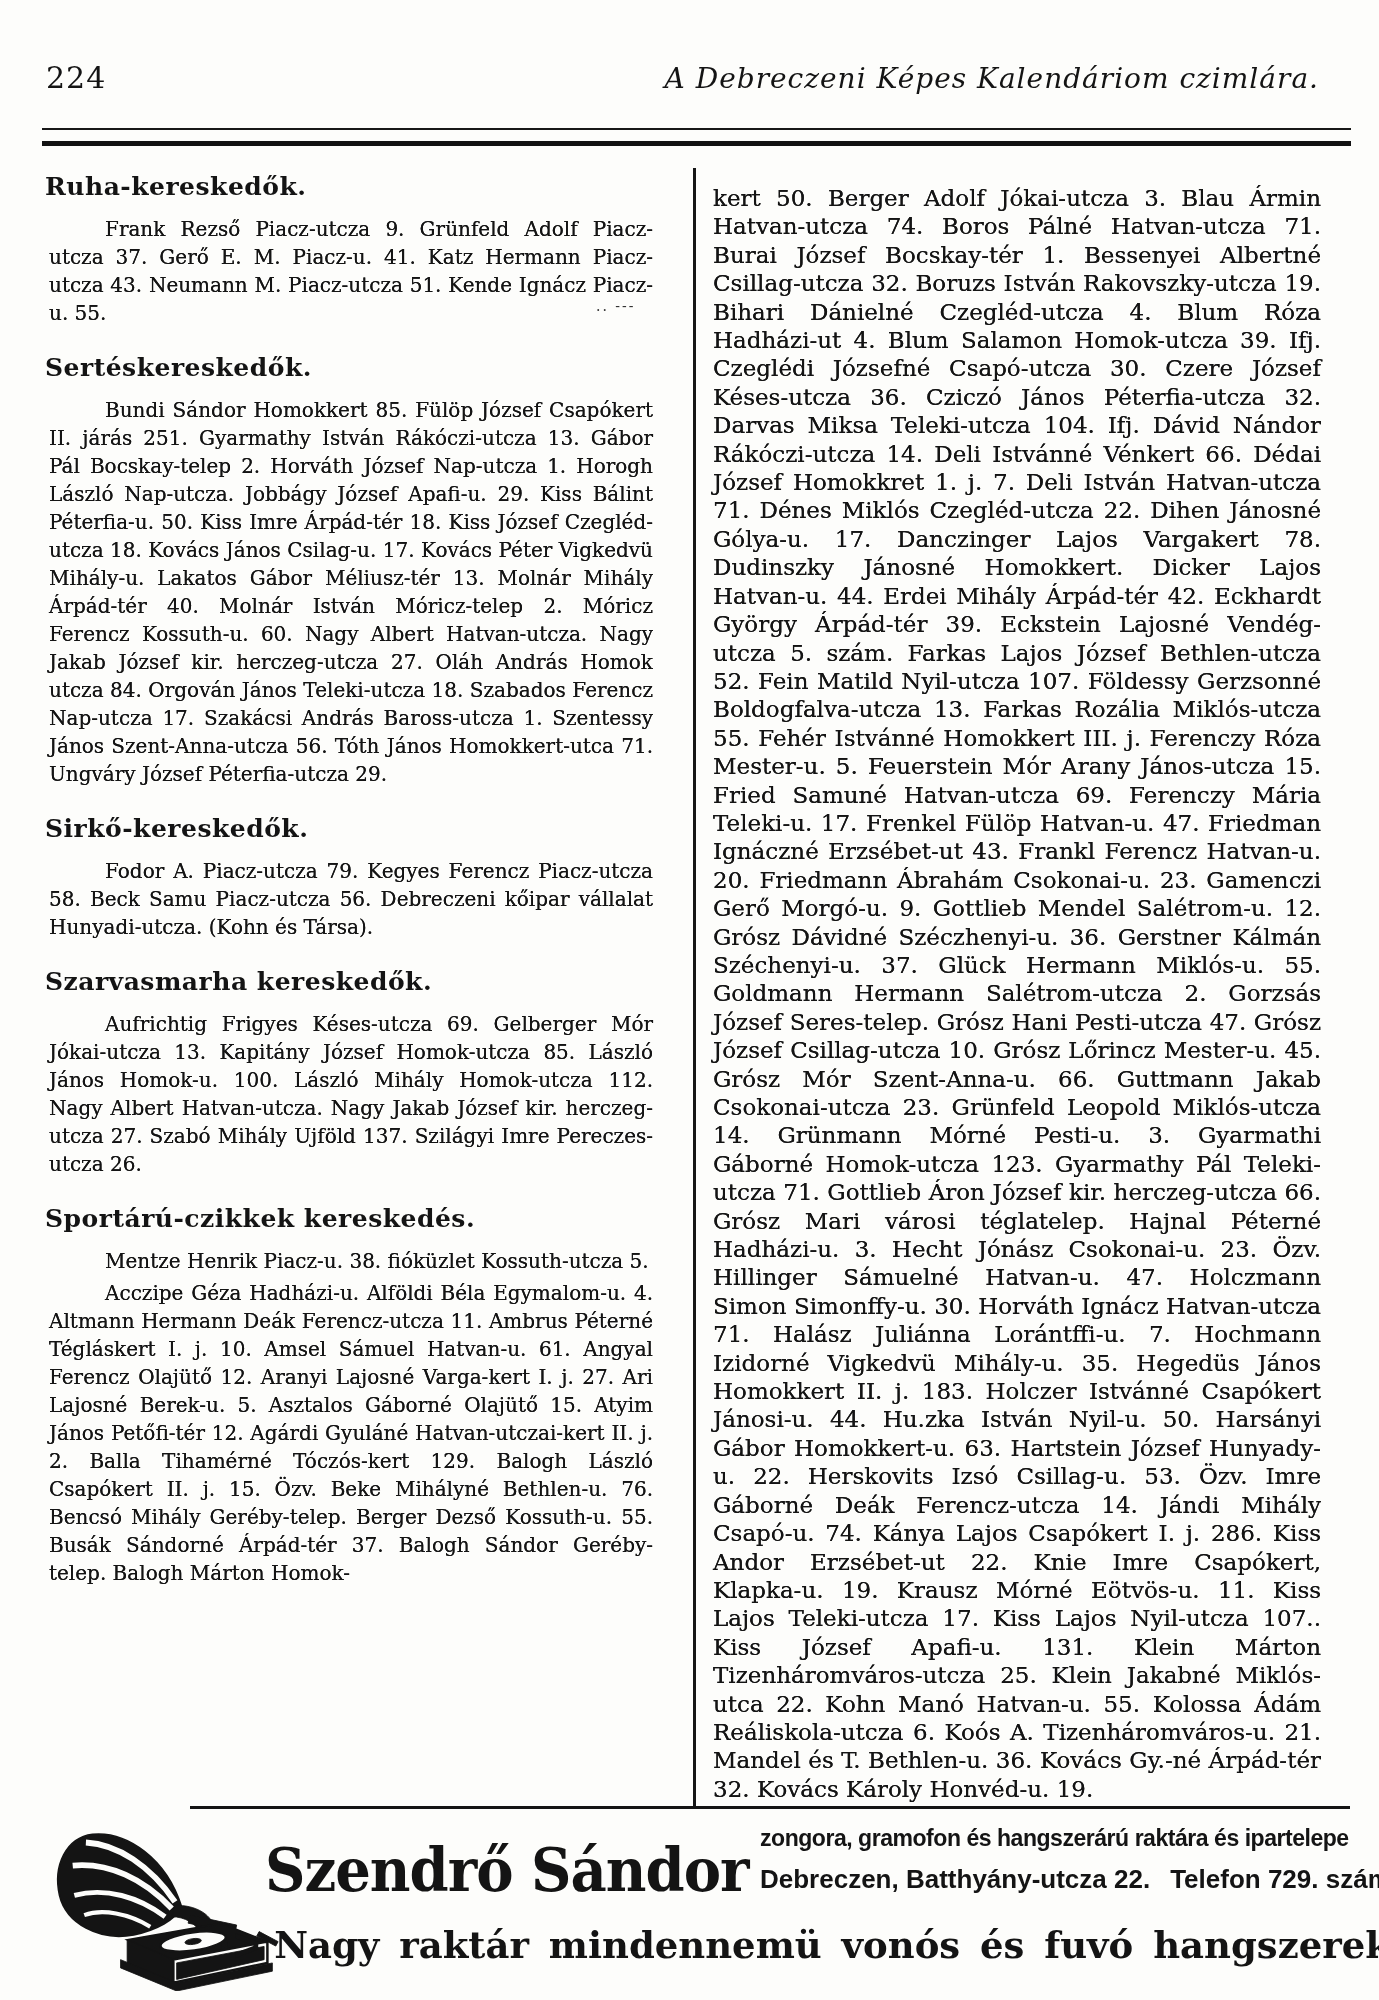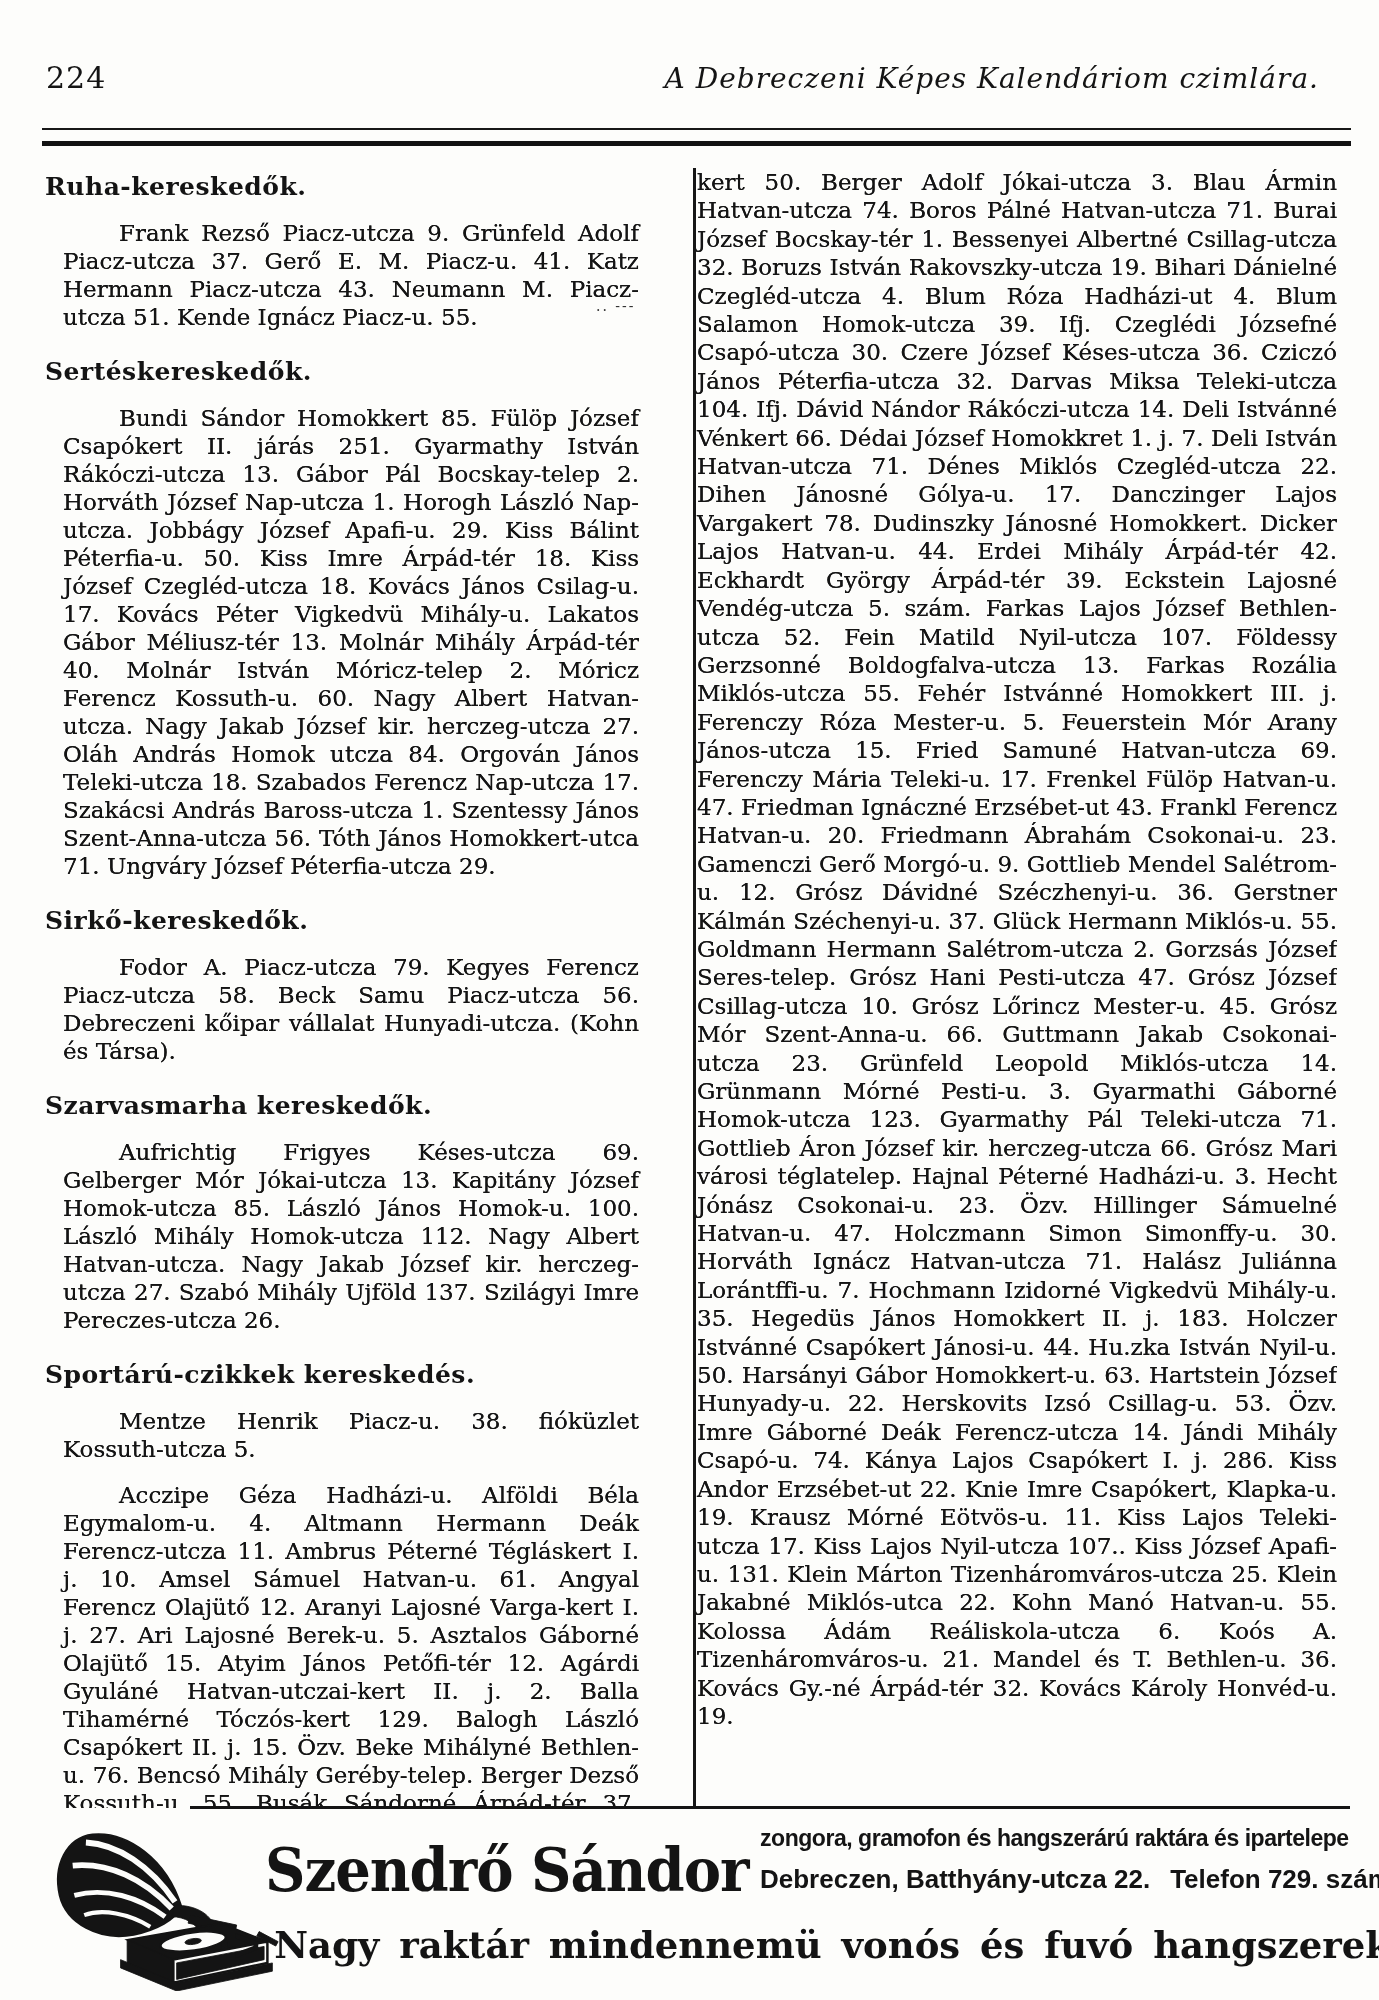--- a/index.html
+++ b/index.html
@@ -11,22 +11,22 @@
   }
   .page-number{position:absolute;left:46px;top:60px;font-size:30px;font-weight:400;letter-spacing:1px;text-align:right;}
   .running-title{position:absolute;left:0;right:60px;top:62px;text-align:right;font-style:italic;font-size:28px;letter-spacing:1px;margin-left:16px;}
   .header-rule{position:absolute;left:42px;right:28px;top:128px;height:11px;border-top:2px solid #181818;border-bottom:5px solid #121212;}
   .columns{position:absolute;left:45px;top:168px;width:1292px;height:1640px;overflow:hidden;display:flex;}
   .col-left{width:630px;padding-right:18px;box-sizing:border-box;}
   .col-right{flex:1;padding-left:22px;box-sizing:border-box;}
   .column-divider{position:absolute;left:693px;top:168px;width:3px;height:1640px;background:#161616;}
   h3.sec{font-size:25px;font-weight:bold;margin:26px 0 14px 0;letter-spacing:.5px;}
   .col-left h3.sec:first-child{margin-top:4px;}
-  .col-left p{font-size:23px;line-height:28px;margin:18px;text-align:justify;text-indent:56px;text-shadow:0 0 .4px #222;}
-  .col-right p{font-size:23px;line-height:28.4px;margin:0;text-align:justify;text-shadow:0 0 .4px #222;}
+  .col-left p{font-size:20px;line-height:28px;margin:4px;text-align:justify;text-indent:56px;text-shadow:0 0 .4px #222;}
+  .col-right p{font-size:23px;line-height:28.4px;margin:16px;text-align:justify;text-shadow:0 0 .4px #222;}
   .print-artifact{position:absolute;left:596px;top:298px;font-size:14px;letter-spacing:2px;color:#333;}
   .separator-rule{position:absolute;left:190px;width:1160px;top:1806px;height:0;border-top:3px solid #141414;}
   .advert{position:absolute;left:40px;top:1818px;width:1320px;height:178px;}
   .gramophone{position:absolute;left:10px;top:8px;width:250px;height:165px;}
   .advert-name{position:absolute;left:225px;top:16px;font-size:56px;font-weight:bold;letter-spacing:-1px;white-space:nowrap;transform:scaleY(1.08);transform-origin:left top;}
   .advert-right{position:absolute;left:720px;top:6px;width:638px;font-family:"Liberation Sans", sans-serif;font-weight:bold;}
   .advert-line1{font-size:24px;white-space:nowrap;letter-spacing:-.5px;transform:scaleX(.96);transform-origin:left;}
   .advert-line2{margin-top:12px;font-size:26px;display:flex;justify-content:space-between;white-space:nowrap;}
   .advert-slogan-row{position:absolute;left:178px;right:2px;top:104px;display:flex;align-items:center;font-weight:bold;}
   .ornament{font-family:"Liberation Sans", sans-serif;font-size:46px;font-weight:bold;line-height:1;}

